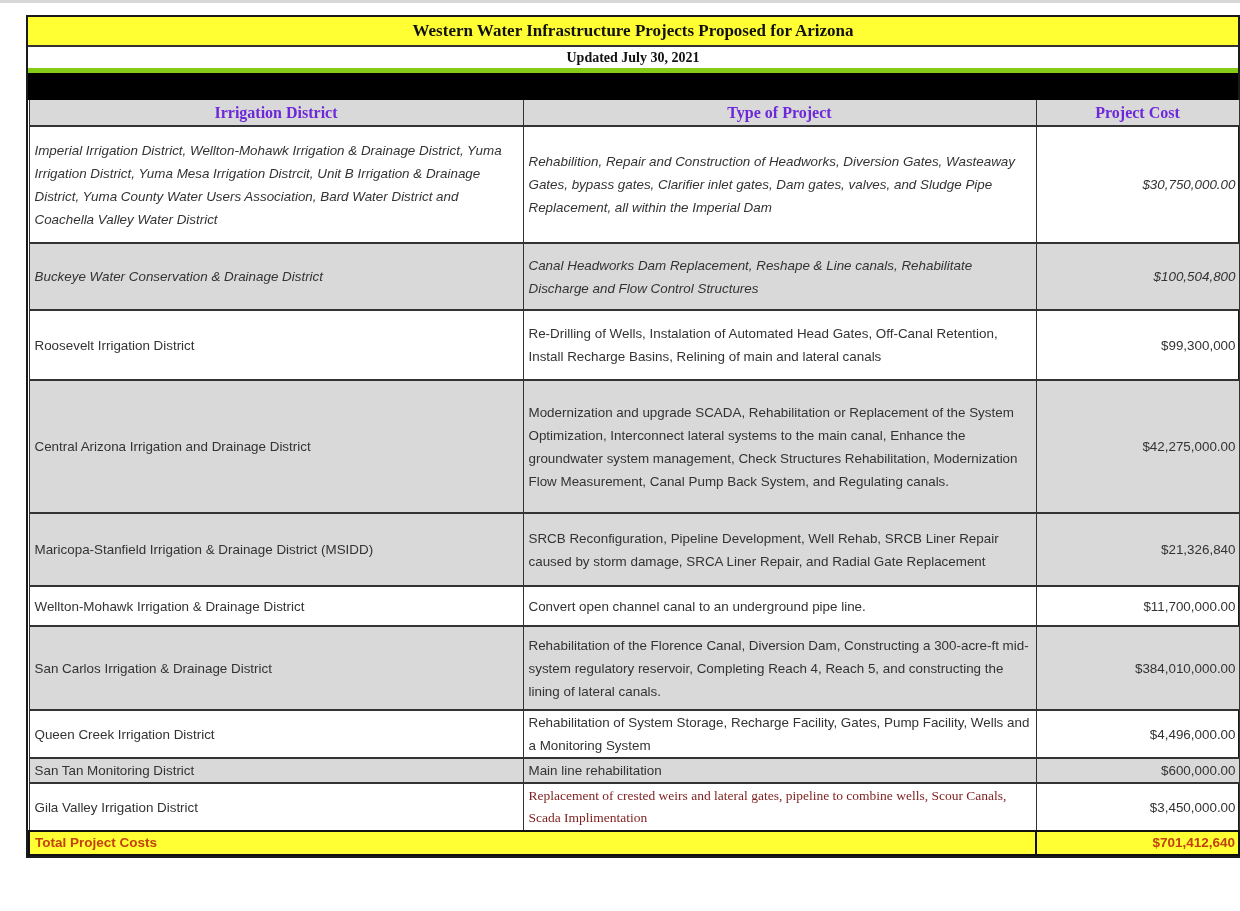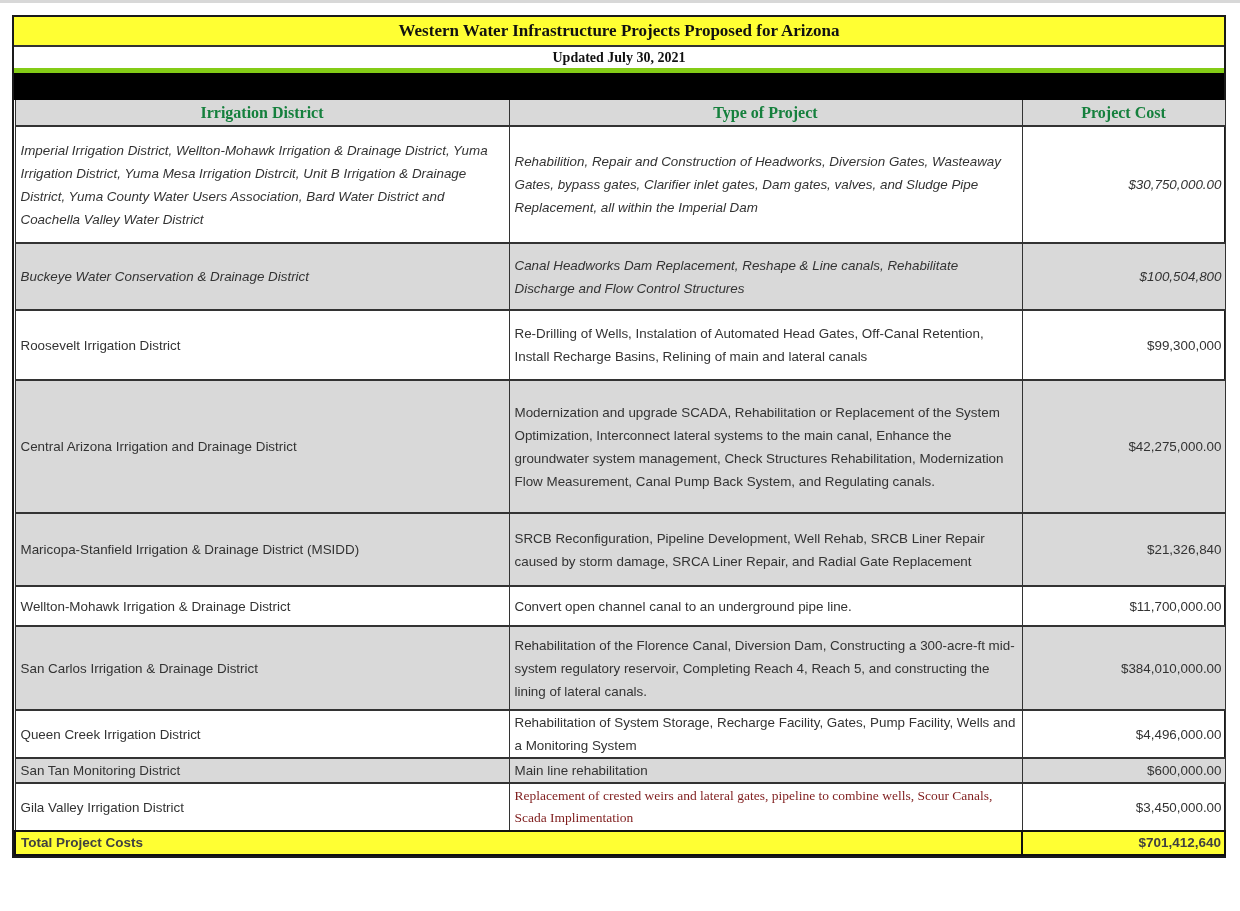--- a/index.html
+++ b/index.html
@@ -2,53 +2,53 @@
 <html><head>
   <meta charset="utf-8">
   <style>
     html, body { margin: 0; padding: 0; }
     body {
       width: 1240px; height: 911px; background: #ffffff; position: relative; overflow: hidden;
       font-family: "Liberation Sans", sans-serif;
     }
     .topline { position: absolute; left: 0; top: 0; width: 1240px; height: 3px; background: #d8d8d8; }
     .sheet {
-      position: absolute; left: 12px; top: 15px; width: 1214px;
+      position: absolute; left: 26px; top: 15px; width: 1214px;
       border: 2px solid #1a1a1a; box-sizing: border-box; background: #fff;
     }
     .title-row {
       height: 28px; background: #ffff33; border-bottom: 2px solid #333;
       display: flex; align-items: center; justify-content: center;
       font-family: "Liberation Serif", serif; font-weight: bold; font-size: 17px; color: #111;
     }
     .subtitle-row {
       height: 21px; background: #fff; display: flex; align-items: center; justify-content: center;
       font-family: "Liberation Serif", serif; font-weight: bold; font-size: 14px; color: #111;
       border-bottom: 5px solid #84cc16;
     }
     .black-bar { height: 27px; background: #000; }
     table { border-collapse: collapse; width: 100%; table-layout: fixed; }
     col.c1 { width: 494px; }
     col.c2 { width: 513px; }
     col.c3 { width: 203px; }
     th {
       background: #d9d9d9; font-family: "Liberation Serif", serif; font-weight: bold;
-      font-size: 16px; color: #15803d; height: 25px; padding: 0;
+      font-size: 16px; color: #6d28d9; height: 25px; padding: 0;
       border: 1px solid #333; border-top: none; text-align: center;
     }
     td {
       border: 1px solid #333; border-top: 2px solid #333; font-size: 13.4px; color: #333;
       line-height: 23px; padding: 0 3px 0 5px; vertical-align: middle;
     }
     td.cost { text-align: right; }
     tr.shaded td { background: #d9d9d9; }
     tr.italic td { font-style: italic; }
     td.serif { font-family: "Liberation Serif", serif; font-size: 13.5px; line-height: 22px; color: #7f1d1d; }
     tr.total td {
-      background: #ffff33; font-weight: bold; color: #404040; border: 2px solid #111;
+      background: #ffff33; font-weight: bold; color: #c2410c; border: 2px solid #111;
       height: 22px; line-height: 20px; font-size: 13.5px;
     }
     tr.total td.total-label { border-right: none; }
     tr.total td.total-mid { border-left: none; }
   </style>
 </head>
 <body>
 
 <div class="topline"></div>
 

